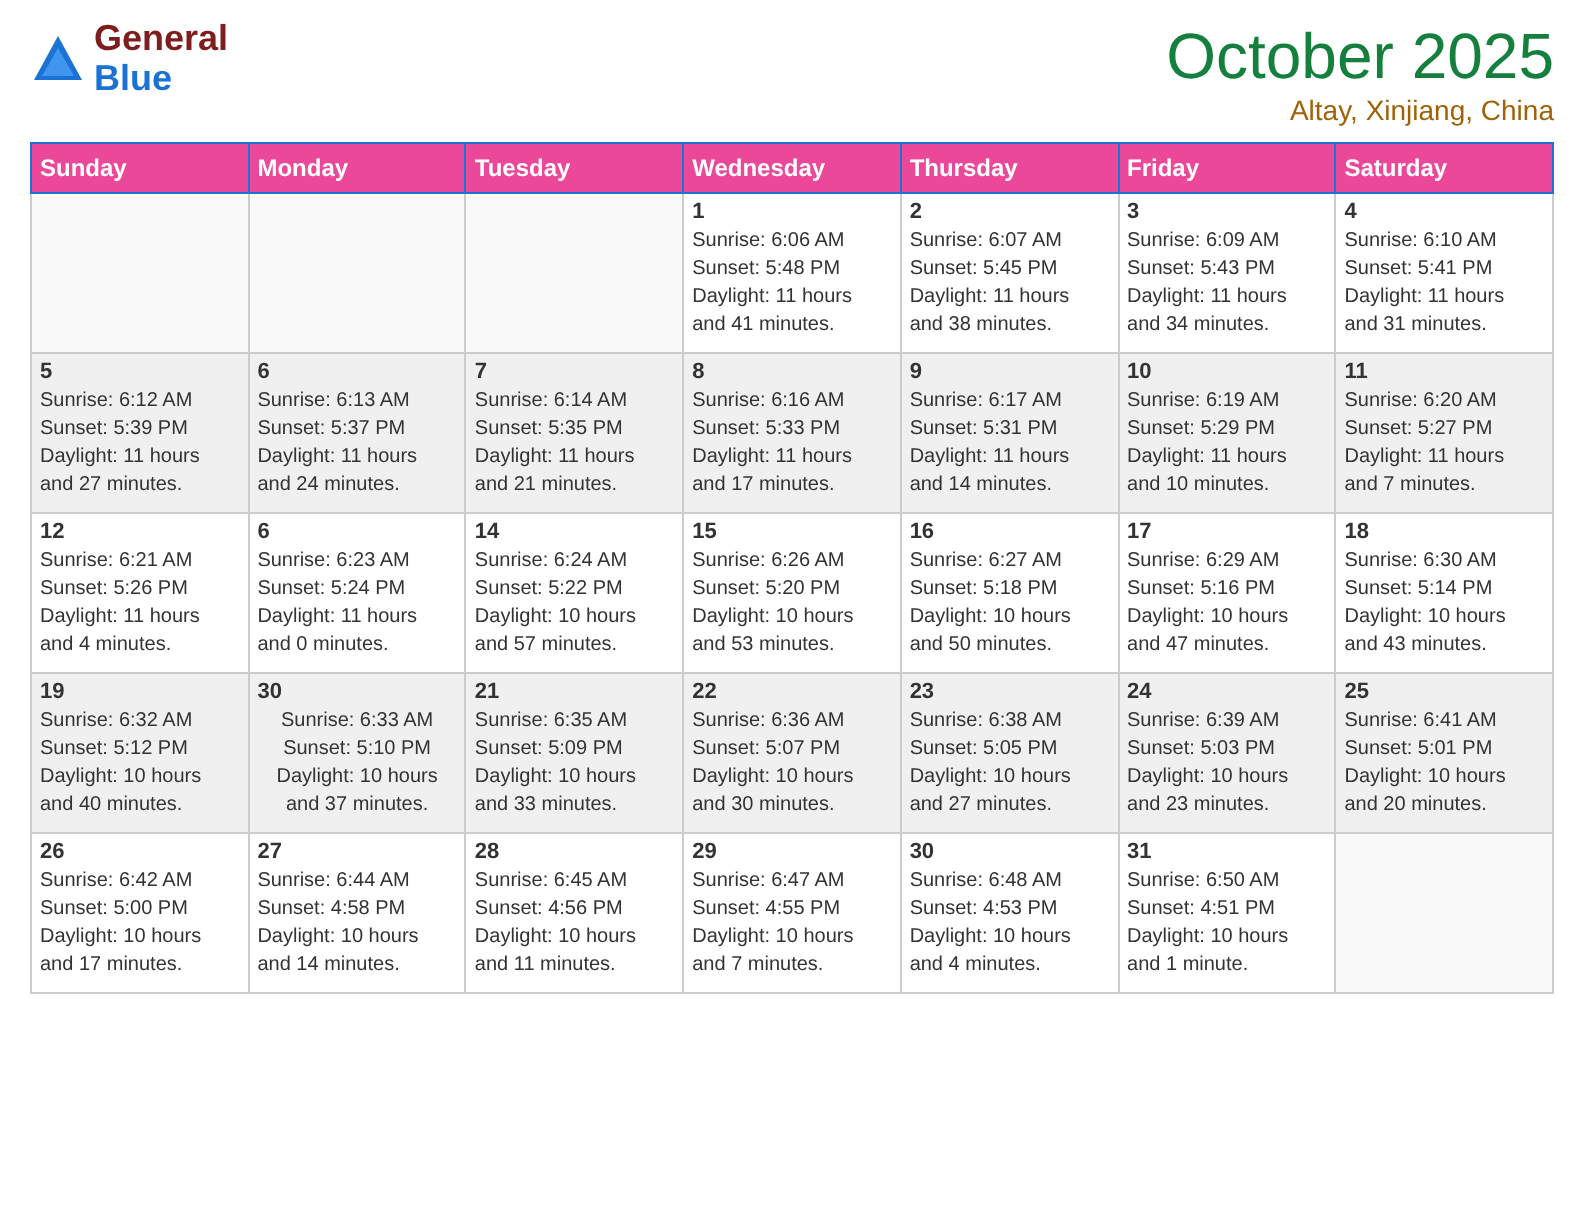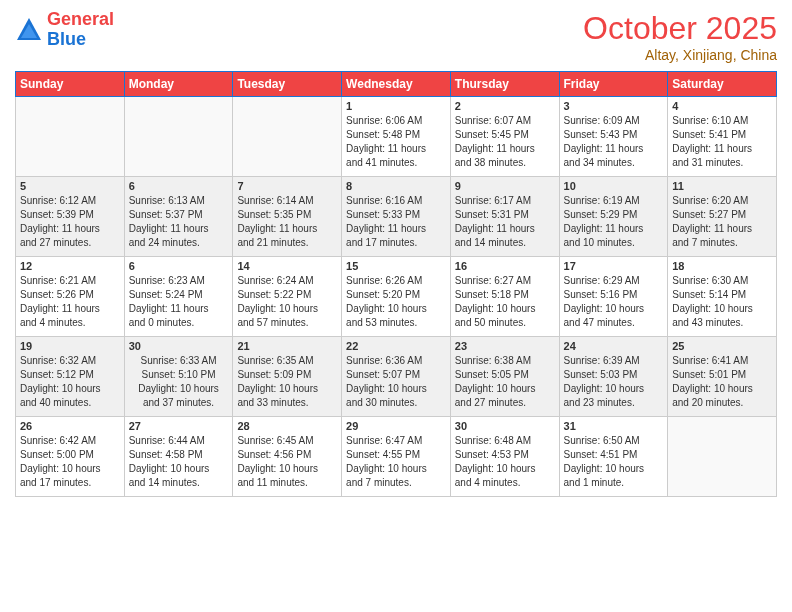--- a/index.html
+++ b/index.html
@@ -25,46 +25,46 @@
       display: flex;
       align-items: center;
     }
     .logo-text {
       font-size: 18px;
       font-weight: bold;
       color: #333;
       line-height: 1.1;
     }
     .logo-text span {
-      color: #ef4444;
+      color: #7f1d1d;
     }
     .logo-icon {
       width: 28px;
       height: 28px;
       margin-right: 4px;
     }
     .title-block {
       text-align: right;
     }
     .month-title {
       font-size: 32px;
-      color: #ef4444;
+      color: #15803d;
       font-weight: normal;
     }
     .location {
       font-size: 14px;
       color: #a16207;
     }
     .calendar {
       width: 100%;
       border-collapse: collapse;
       border: 1px solid #ccc;
     }
     .calendar th {
-      background-color: #ef4444;
+      background-color: #ec4899;
       color: #fff;
       font-size: 12px;
       font-weight: bold;
       padding: 5px 4px;
       text-align: left;
       border: 1px solid #1a73d4;
     }
     .calendar td {
       vertical-align: top;
       border: 1px solid #ccc;

